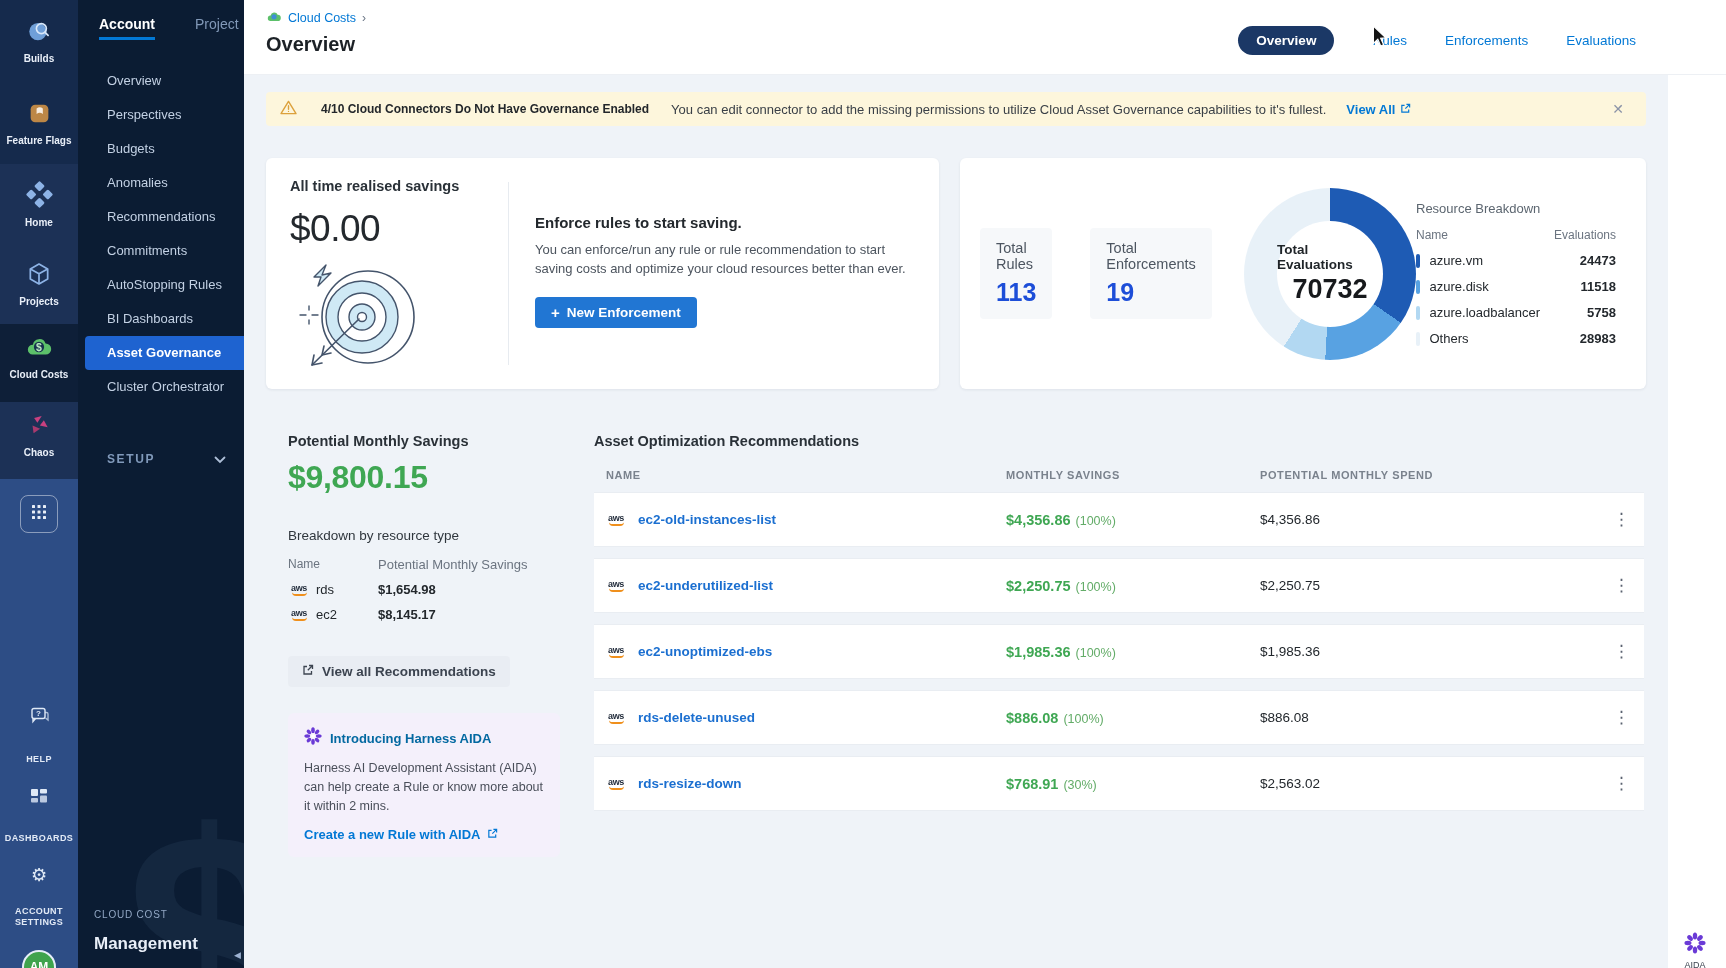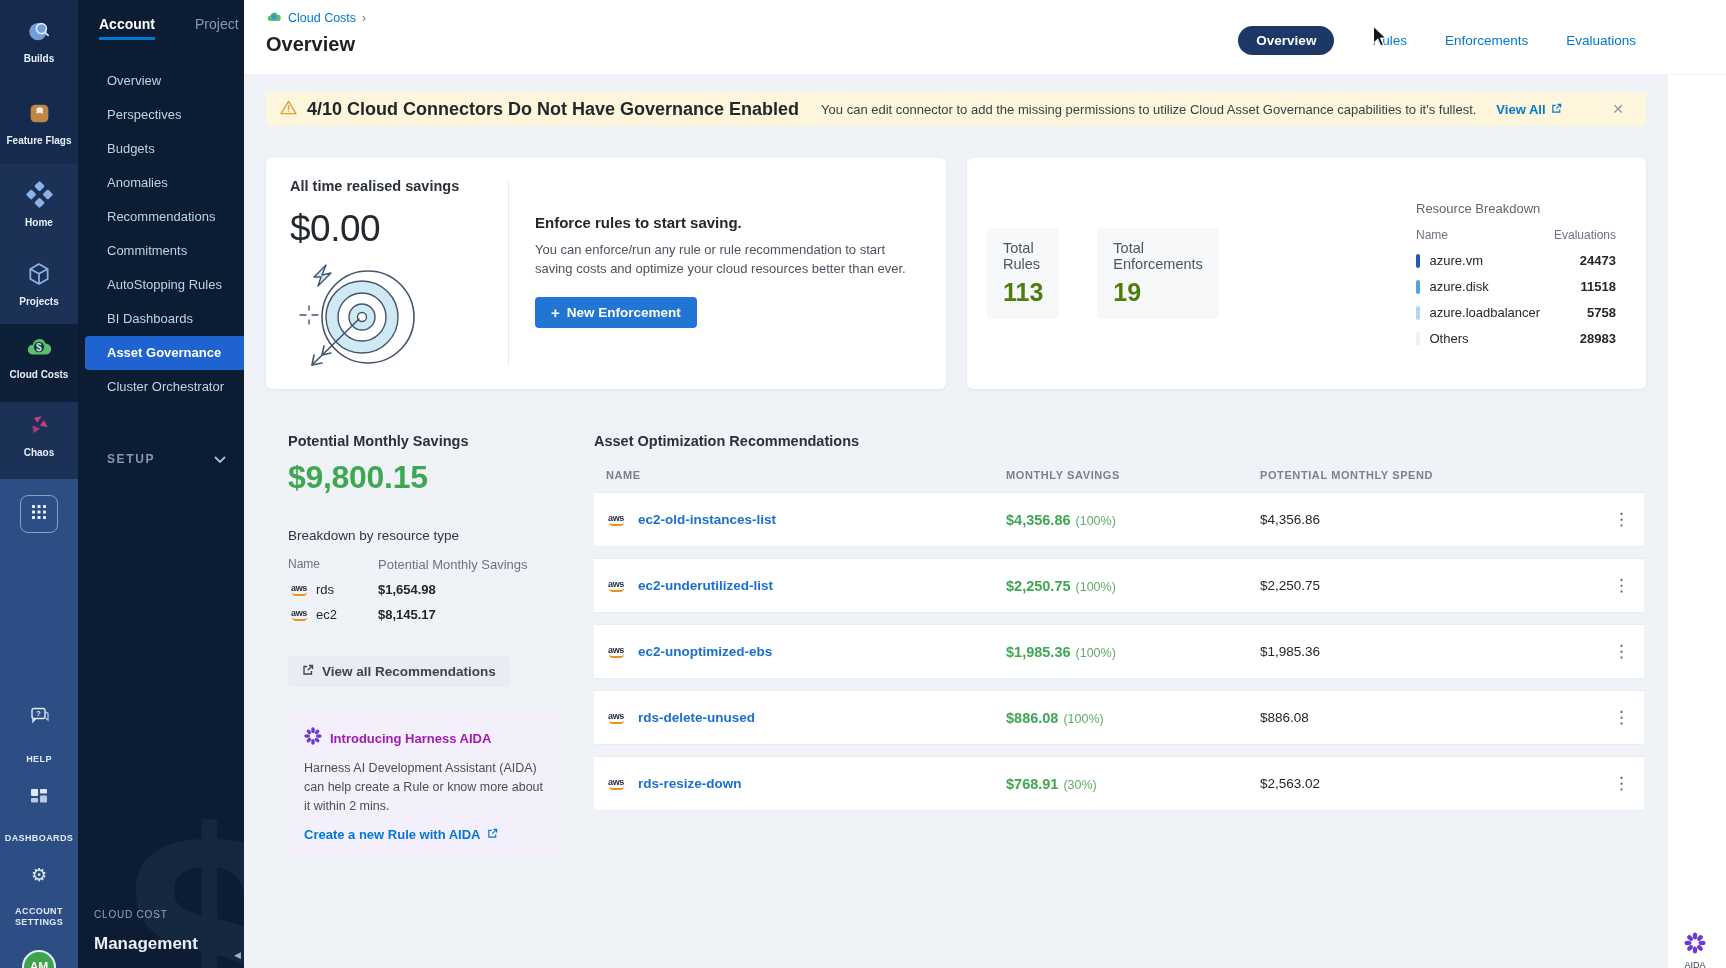--- a/index.html
+++ b/index.html
@@ -52,21 +52,21 @@
   .crumb-sep { font-size:12px; color:#6b7686; }
   .page-title { margin-top:6px; font-size:20px; font-weight:700; color:#1c2126; }
   .page-tabs { display:flex; align-items:center; gap:38px; height:62px; }
   .ptab { font-size:13.5px; color:#0278d5; cursor:pointer; }
   .ptab.active { background:#1b3866; color:#fff; font-weight:600; padding:7px 18px; border-radius:16px; }
 
   .content { flex:1; background:#eff3f8; width:1424px; padding:17px 22px 0 22px; position:relative; }
 
   
   .banner { height:34px; background:#fdf6dc; border-radius:4px; display:flex; align-items:center; padding:0 14px; }
-  .banner-title { margin-left:10px; font-size:18px; font-weight:700; color:#23272b; }
+  .banner-title { margin-left:24px; font-size:12px; font-weight:700; color:#23272b; }
   .banner-body { margin-left:22px; font-size:13px; color:#3a4047; }
   .banner-link { margin-left:20px; font-size:13px; font-weight:600; color:#0278d5; display:flex; align-items:center; gap:5px; cursor:pointer; }
   .banner-close { margin-left:auto; margin-right:8px; font-size:14px; color:#8b93a7; cursor:pointer; }
 
   
   .cards-row { display:flex; gap:21px; margin-top:32px; }
   .card { background:#fff; border-radius:6px; box-shadow:0 1px 3px rgba(30,40,60,.08); }
   .card.savings { width:680px; height:231px; display:flex; padding:20px 24px; }
   .sv-left { width:218px; position:relative; }
   .sv-label { font-size:14.5px; font-weight:700; color:#2a3138; }
@@ -77,21 +77,21 @@
   .enf-heading { font-size:15px; font-weight:700; color:#23282d; }
   .enf-body { margin-top:10px; font-size:13px; color:#4c545e; line-height:1.45; max-width:380px; }
   .enf-btn { margin-top:18px; display:inline-flex; align-items:center; gap:7px; background:#2176d3; color:#fff;
     font-size:13.5px; font-weight:600; padding:8px 16px; border-radius:4px; cursor:pointer; border:none; }
   .enf-btn .plus { font-size:15px; font-weight:700; line-height:1; }
 
   .card.stats { flex:1; height:231px; display:flex; align-items:center; padding:0 30px 0 20px; }
   .tiles { width:152px; display:flex; flex-direction:row; gap:38px; }
   .tile { background:#f6f8fa; border-radius:4px; padding:12px 16px; }
   .tile-label { font-size:14.5px; color:#4c5560; }
-  .tile-value { margin-top:6px; font-size:25px; font-weight:700; color:#4d7c0f; }
+  .tile-value { margin-top:6px; font-size:25px; font-weight:700; color:#1d4ed8; }
   .donut-wrap { margin-left:112px; width:172px; height:172px; position:relative; }
   .donut { width:172px; height:172px; border-radius:50%; }
   .donut-hole { position:absolute; left:33px; top:33px; width:106px; height:106px; border-radius:50%; background:#fff;
     display:flex; flex-direction:column; align-items:center; justify-content:center; }
   .donut-hole .dlabel { font-size:13.5px; font-weight:700; color:#1f2428; }
   .donut-hole .dvalue { font-size:27px; font-weight:700; color:#17191c; margin-top:2px; }
   .legend { margin-left:auto; width:200px; }
   .legend-title { font-size:13px; color:#5c6670; }
   .legend-head { display:flex; justify-content:space-between; margin-top:12px; font-size:12px; color:#6b7480; }
   .legend-row { display:flex; align-items:center; margin-top:11px; }
@@ -109,21 +109,21 @@
   .mini-head { display:flex; font-size:12px; color:#6b7480; }
   .mini-head .c1 { width:90px; }
   .mini-row { display:flex; align-items:center; margin-top:10px; }
   .mini-row .c1 { width:90px; display:flex; align-items:center; gap:6px; font-size:13px; color:#23282d; }
   .mini-row .c2, .mini-head .c2 { font-size:13px; }
   .mini-row .c2 { font-weight:700; color:#23282d; }
   .viewall-btn { margin-top:34px; display:inline-flex; align-items:center; gap:8px; background:#e9edf3; border:none;
     border-radius:4px; padding:8px 14px; font-size:13.5px; font-weight:700; color:#3c4450; cursor:pointer; }
   .aida-box { margin-top:26px; background:#f4f0fb; border-radius:6px; padding:14px 16px; width:272px; }
   .aida-title-row { display:flex; align-items:center; gap:8px; }
-  .aida-title { font-size:13px; font-weight:700; color:#a21caf; }
+  .aida-title { font-size:13px; font-weight:700; color:#0369a1; }
   .aida-body { margin-top:10px; font-size:12.5px; color:#4a4f5a; line-height:1.5; }
   .aida-link { margin-top:12px; display:inline-flex; align-items:center; gap:6px; font-size:13px; font-weight:600; color:#0278d5; cursor:pointer; }
 
   .reco { flex:1; margin-left:34px; margin-right:2px; }
   .reco-title { font-size:14.5px; font-weight:700; color:#2a3138; }
   .reco-head { display:grid; grid-template-columns:44px 352px 250px 1fr 44px; margin-top:20px; }
   .reco-head .h { font-size:11px; font-weight:700; letter-spacing:.6px; color:#7a828d; }
   .reco-head .h1 { grid-column:1/3; padding-left:12px; }
   .reco-head .h2, .reco-row .savings { padding-left:16px; }
   .reco-head .h3, .reco-row .spend { padding-left:20px; }
@@ -395,20 +395,27 @@
           <div class="tiles">
             <div class="tile">
               <div class="tile-label">Total Rules</div>
               <div class="tile-value">113</div>
             </div>
             <div class="tile">
               <div class="tile-label">Total Enforcements</div>
               <div class="tile-value">19</div>
             </div>
           </div>
+          <div class="donut-wrap">
+            <div class="donut" style="background: conic-gradient(rgb(30, 91, 180) 0deg, rgb(30, 91, 180) 124.559deg, rgb(88, 162, 226) 124.559deg, rgb(88, 162, 226) 183.181deg, rgb(178, 216, 242) 183.181deg, rgb(178, 216, 242) 212.487deg, rgb(232, 241, 248) 212.487deg, rgb(232, 241, 248) 360deg);"></div>
+            <div class="donut-hole">
+              <span class="dlabel">Total Evaluations</span>
+              <span class="dvalue">70732</span>
+            </div>
+          </div>
           <div class="legend">
             <div class="legend-title">Resource Breakdown</div>
             <div class="legend-head">
               <span>Name</span>
               <span>Evaluations</span>
             </div>
             <div class="legend-row">
               <span class="legend-swatch" style="background: rgb(30, 91, 180);"></span>
               <span class="legend-name">azure.vm</span>
               <span class="legend-val">24473</span>

